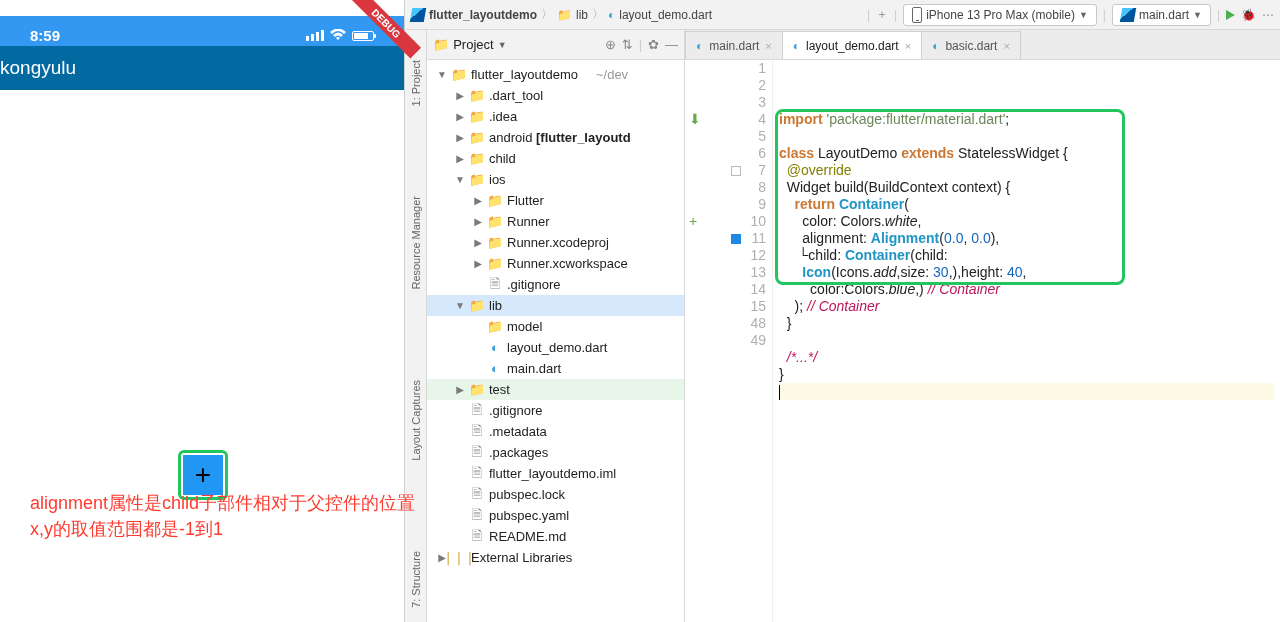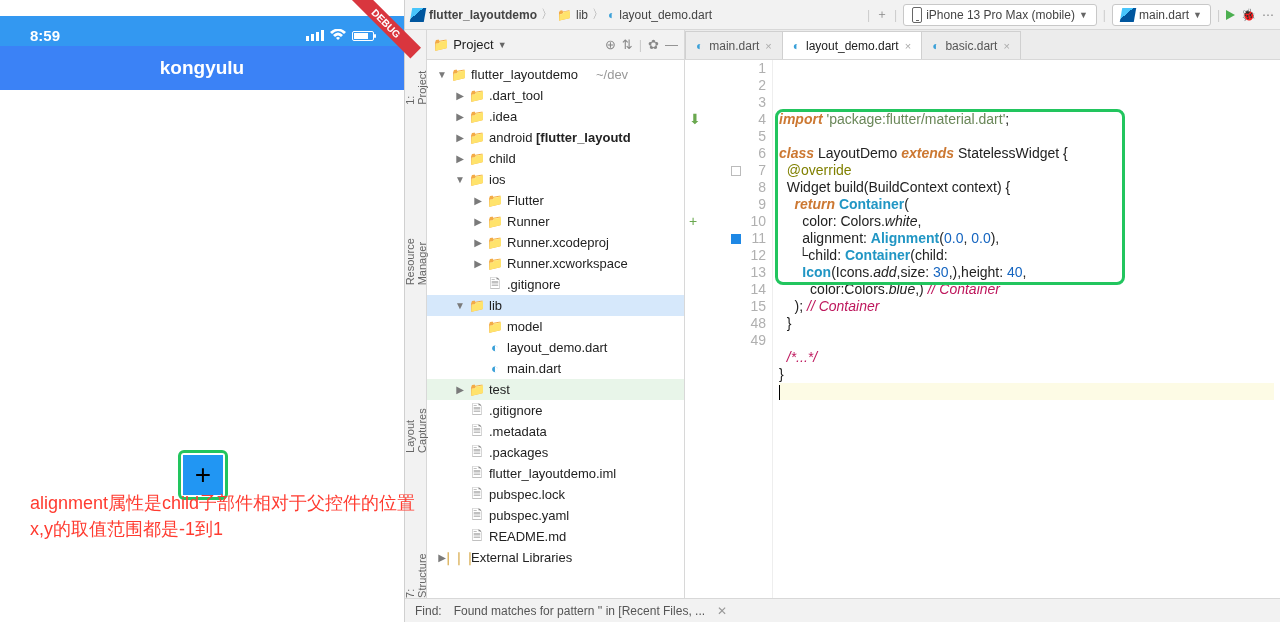--- a/index.html
+++ b/index.html
@@ -13,21 +13,21 @@
   .sig { display:flex; gap:2px; align-items:flex-end;}
   .sig i { width:3px; background:#fff; display:block;}
   .sig i:nth-child(1){height:5px;}
   .sig i:nth-child(2){height:7px;}
   .sig i:nth-child(3){height:9px;}
   .sig i:nth-child(4){height:11px;}
   .wifi { width:16px; height:12px; }
   .batt { width:22px; height:10px; border:1px solid #fff; border-radius:2px; position:relative;}
   .batt:after { content:""; position:absolute; right:-3px; top:2px; width:2px; height:4px; background:#fff; border-radius:1px;}
   .batt i{ position:absolute; left:1px; top:1px; bottom:1px; width:70%; background:#fff;}
-  .appbar { height:44px; background:#3b82f6; color:#fff; display:flex; align-items:center; justify-content:center; font-size:19px; font-weight:700;}
+  .appbar { height:44px; background:#0369a1; color:#fff; display:flex; align-items:center; justify-content:flex-start; font-size:19px; font-weight:400;}
   .debug-banner { position:absolute; top:0; right:-24px; background:#d9363e; color:#fff; padding:2px 24px; transform:rotate(45deg); font-size:10px; font-weight:600; transform-origin:center; }
   .canvas { position:absolute; top:74px; left:0; right:0; bottom:0; background:#fff;}
   .iconbox { position:absolute; width:50px; height:50px; border:3px solid #22c55e; border-radius:6px; display:flex; align-items:center; justify-content:center;}
   .iconbox .inner { width:40px; height:40px; background:#2196f3; display:flex; align-items:center; justify-content:center;}
   .iconbox .plus { font-size:28px; line-height:28px; color:#000; font-weight:300;}
   .note { position:absolute; left:30px; top:490px; width:420px; color:#ff3b30; font-size:18px; line-height:26px; white-space:pre-line;}
   
   .ide { flex:1; display:flex; flex-direction:column; background:#f2f2f2; border-left:1px solid #d0d0d0;}
   .toolbar { height:30px; background:#f2f2f2; border-bottom:1px solid #d8d8d8; display:flex; align-items:center; gap:6px; padding:0 6px; font-size:12px; color:#444;}
   .crumbs { display:flex; align-items:center; gap:4px; flex:1;}
@@ -61,21 +61,21 @@
   .tab .x{color:#aaa;font-size:11px;}
   .code { flex:1; display:flex; font-family: Menlo,Consolas,monospace; font-size:14px; line-height:17px; overflow:hidden;}
   .gutter { width:88px; background:#fff; border-right:1px solid #eee; }
   .gline{ display:flex; align-items:center; justify-content:flex-end; padding-right:6px; color:#b0b0b0; height:17px; position:relative;}
   .gline .mark{position:absolute;left:4px;}
   .gline .sbox{width:10px;height:10px;border:1px solid #bbb;position:absolute;left:46px;}
   .gline .sbox.blue{background:#1e88e5;border-color:#1e88e5;}
   .codetext { flex:1; padding:0 6px; white-space:pre; position:relative;}
   .codeline{height:17px;}
   .highlight-box { position:absolute; border:3px solid #22c55e; border-radius:8px;}
-  .kw{color:#cc7832;font-weight:bold;font-style:italic;}
+  .kw{color:#cc7832;font-weight:bold;}
   .type{color:#2196c4;font-weight:bold;}
   .str{color:#6a8759;}
   .num{color:#1565c0;}
   .ann{color:#808000;}
   .cmt{color:#be185d;font-style:italic;}
   .hl-line{background:#fdfbe5;}
   .findbar { height:24px; border-top:1px solid #d8d8d8; background:#f2f2f2; display:flex; align-items:center; padding:0 10px; font-size:12px; color:#555; gap:12px;}
   .findbar .x{color:#999;}
   .chev{font-size:9px;color:#666;}
   .phone-icon{ width:10px; height:16px; border:1px solid #666; border-radius:2px; position:relative;}
@@ -366,19 +366,14 @@
               <div class="gline">48</div>
               <div class="gline">49</div>
             </div>
           <div class="codetext" id="codetext">
             <div class="highlight-box" id="hlbox" style="left: 2px; top: 49px; width: 350px; height: 176px;"></div>
           <div class="codeline"><span class="kw">import</span> <span class="str">'package:flutter/material.dart'</span>;</div><div class="codeline"></div><div class="codeline"><span class="kw">class</span> LayoutDemo <span class="kw">extends</span> StatelessWidget {</div><div class="codeline">  <span class="ann">@override</span></div><div class="codeline">  Widget build(BuildContext context) {</div><div class="codeline">    <span class="kw">return</span> <span class="type">Container</span>(</div><div class="codeline">      color: Colors.<span style="font-style:italic">white</span>,</div><div class="codeline">      alignment: <span class="type">Alignment</span>(<span class="num">0.0</span>, <span class="num">0.0</span>),</div><div class="codeline">     └child: <span class="type">Container</span>(child:</div><div class="codeline">      <span class="type">Icon</span>(Icons.<span style="font-style:italic">add</span>,size: <span class="num">30</span>,),height: <span class="num">40</span>,</div><div class="codeline">        color:Colors.<span style="font-style:italic">blue</span>,) <span class="cmt">// Container</span></div><div class="codeline">    ); <span class="cmt">// Container</span></div><div class="codeline">  }</div><div class="codeline"></div><div class="codeline">  <span class="cmt">/*...*/</span></div><div class="codeline">}</div><div class="codeline hl-line"><span style="border-left:1px solid #000;display:inline-block;height:15px;vertical-align:middle"></span></div></div>
         </div>
       </div>
     </div>
 
-    <div class="findbar">
-      <span>Find:</span>
-      <span>Found matches for pattern '' in [Recent Files, ...</span>
-      <span class="x">✕</span>
-    </div>
   </div>
 </div>
 
 </body></html>

